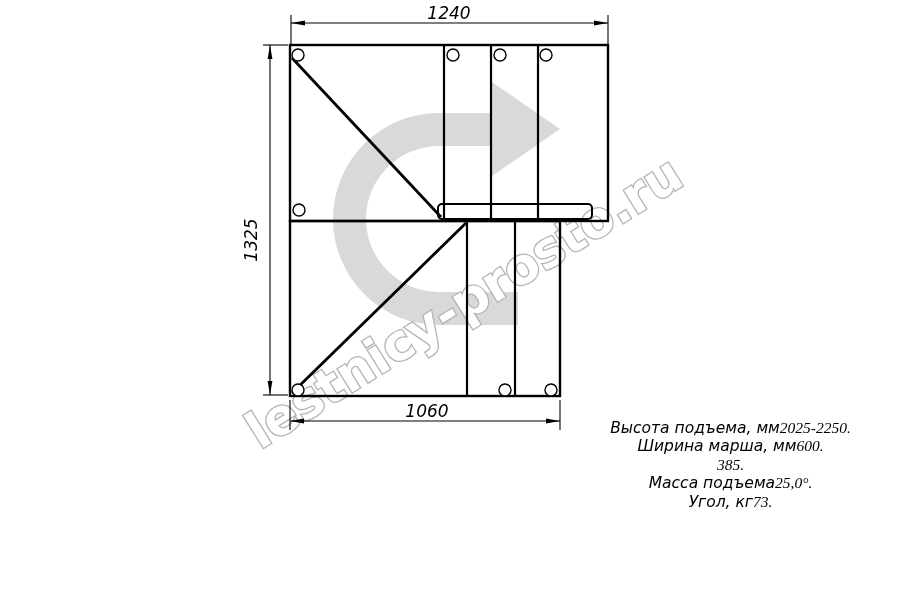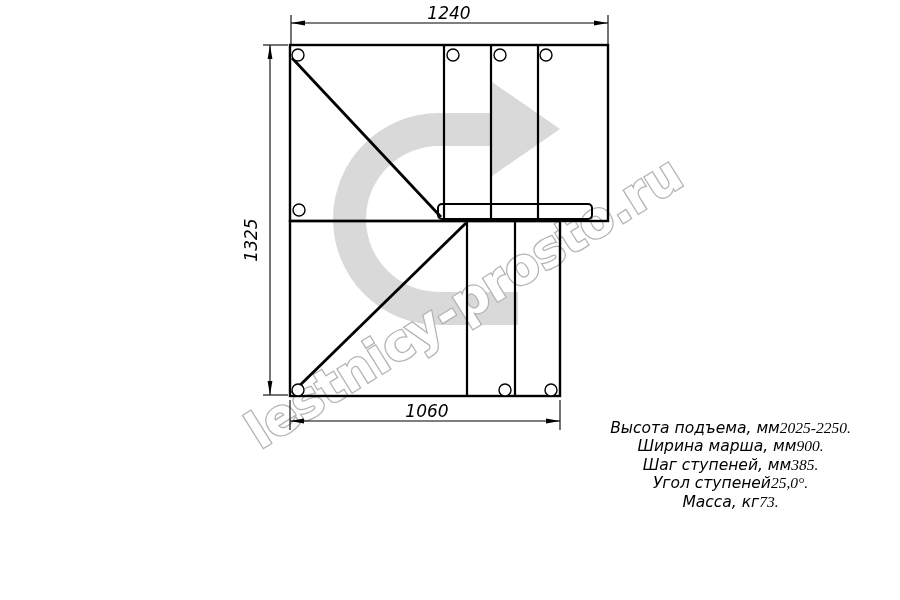--- a/index.html
+++ b/index.html
@@ -122,29 +122,28 @@
     <text class="dim-text" x="427" y="417" text-anchor="middle">1060</text>
   </svg>
 
   <div class="specs">
     <div class="spec-row">
       <span class="spec-label">Высота подъема, мм</span>
       <span class="spec-value">2025-2250.</span>
     </div>
     <div class="spec-row">
       <span class="spec-label">Ширина марша, мм</span>
-      <span class="spec-value">900.</span>
+      <span class="spec-value">600.</span>
     </div>
     <div class="spec-row">
-      <span class="spec-label">Шаг ступеней, мм</span>
       <span class="spec-value">385.</span>
     </div>
     <div class="spec-row">
-      <span class="spec-label">Угол ступеней</span>
+      <span class="spec-label">Масса подъема</span>
       <span class="spec-value">25,0°.</span>
     </div>
     <div class="spec-row">
-      <span class="spec-label">Масса, кг</span>
+      <span class="spec-label">Угол, кг</span>
       <span class="spec-value">73.</span>
     </div>
   </div>
 
 </div>
 
 </body></html>

